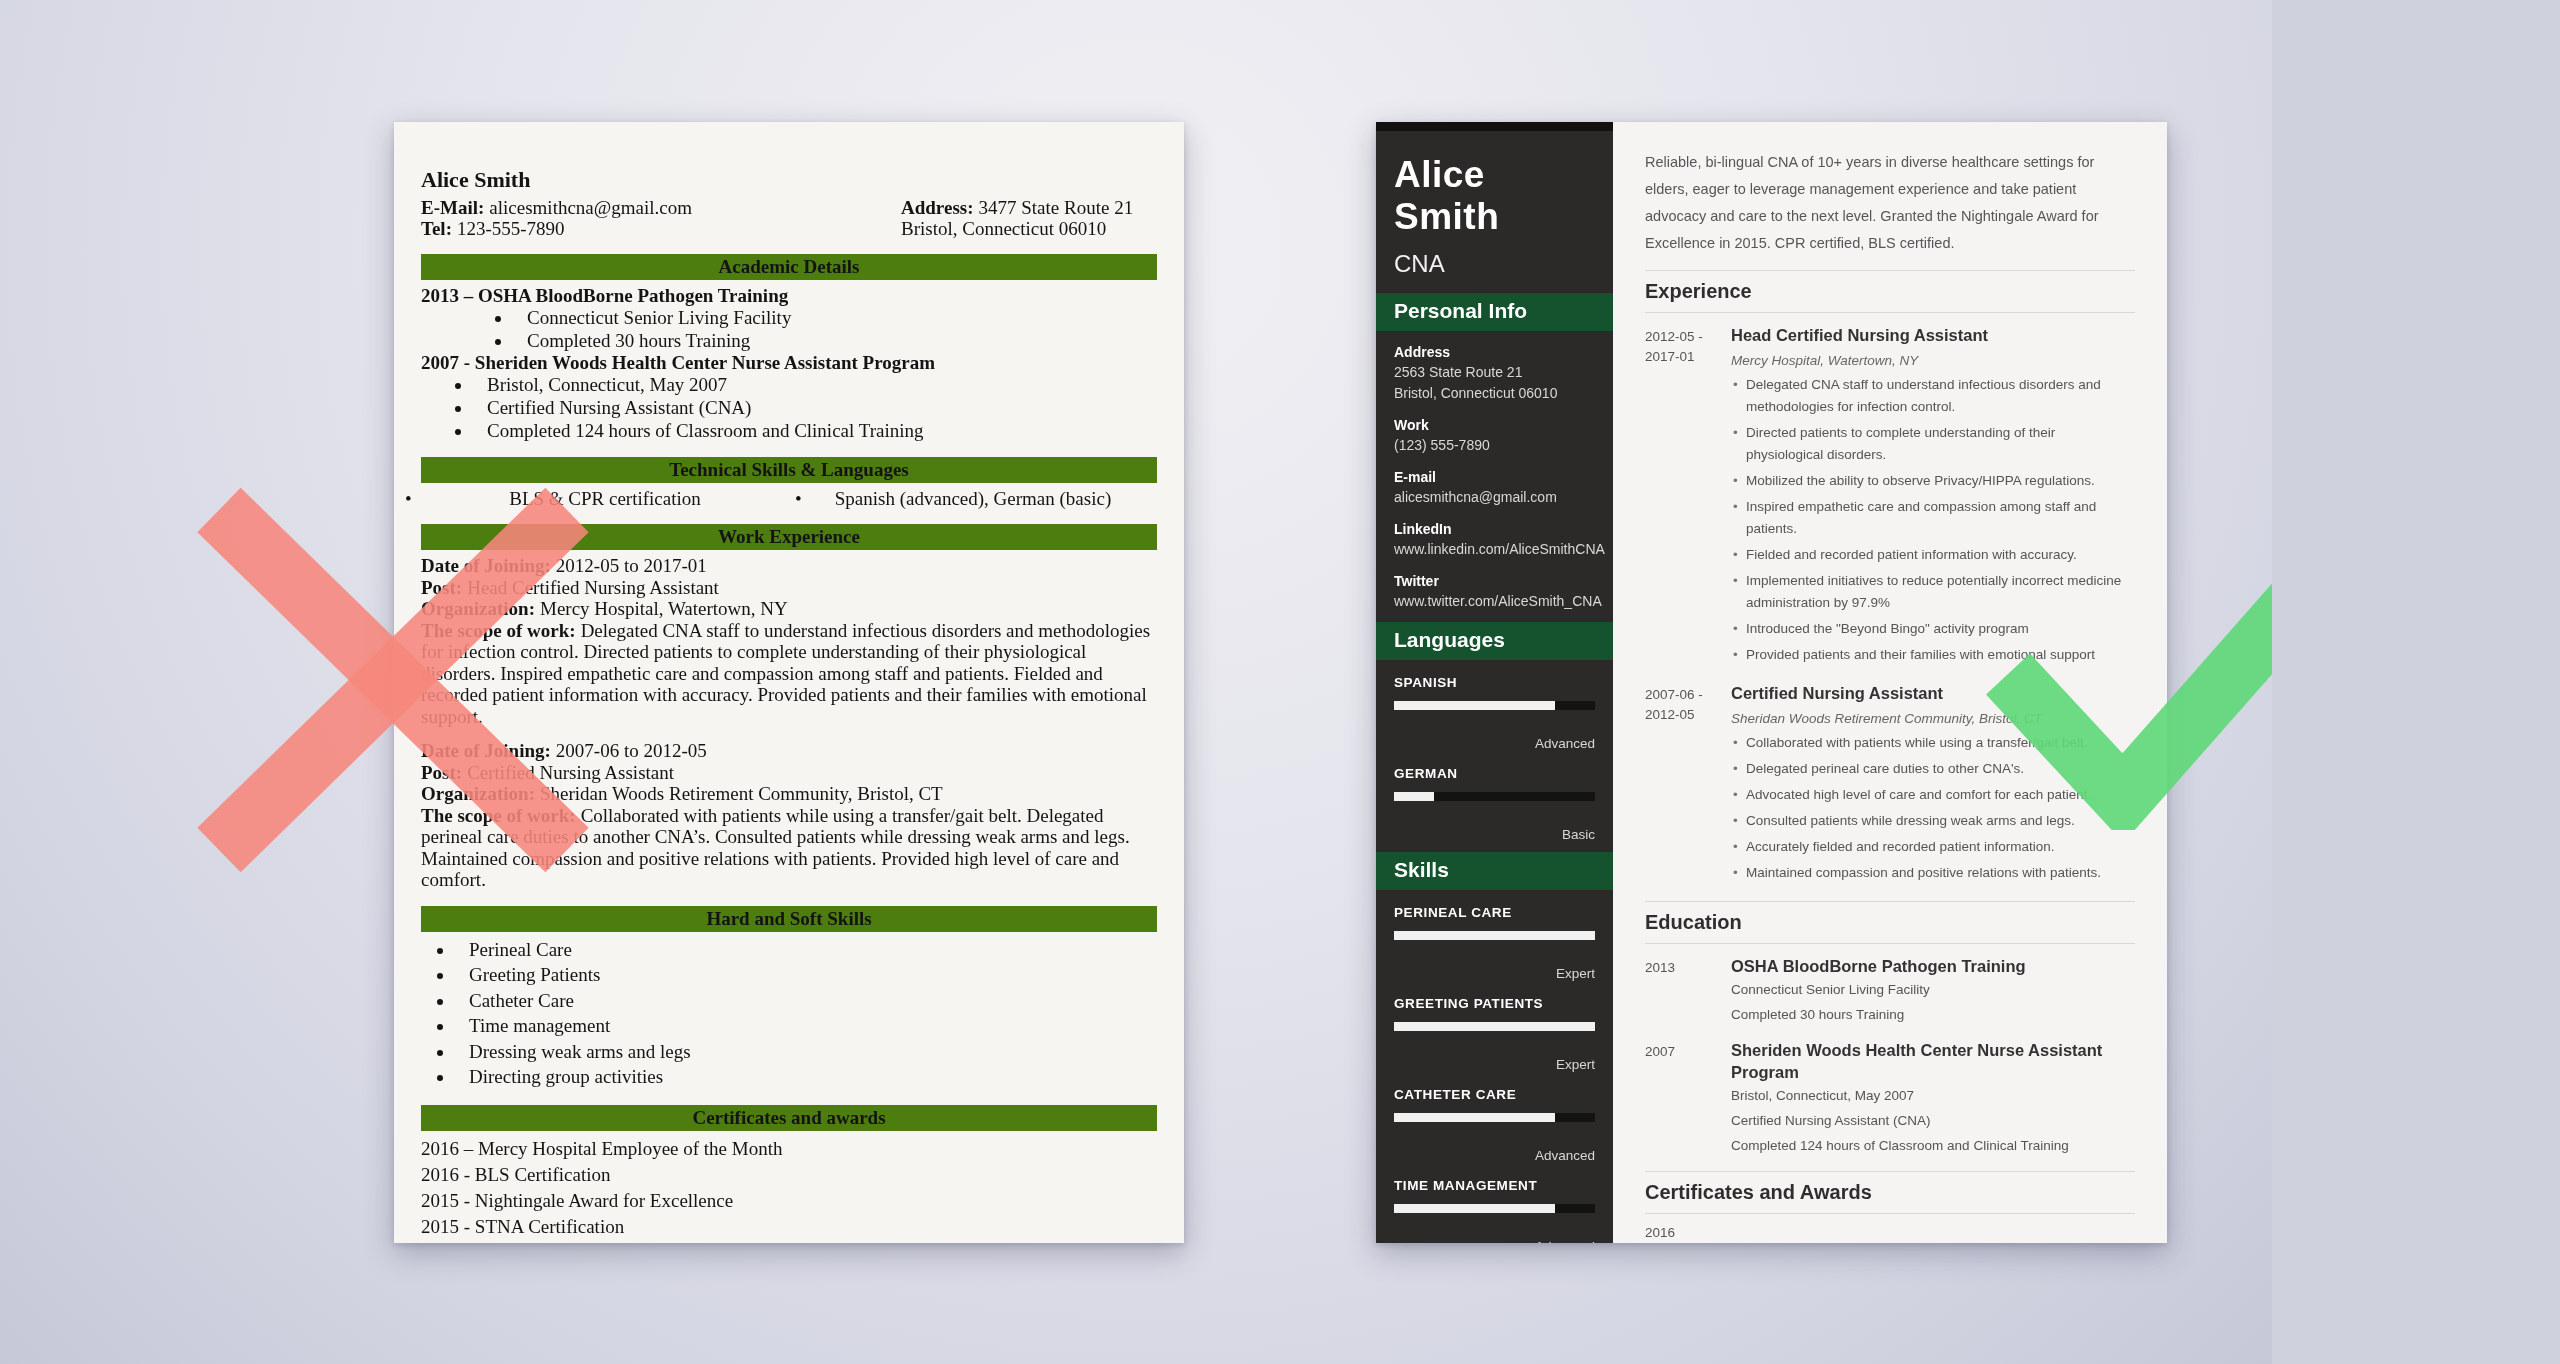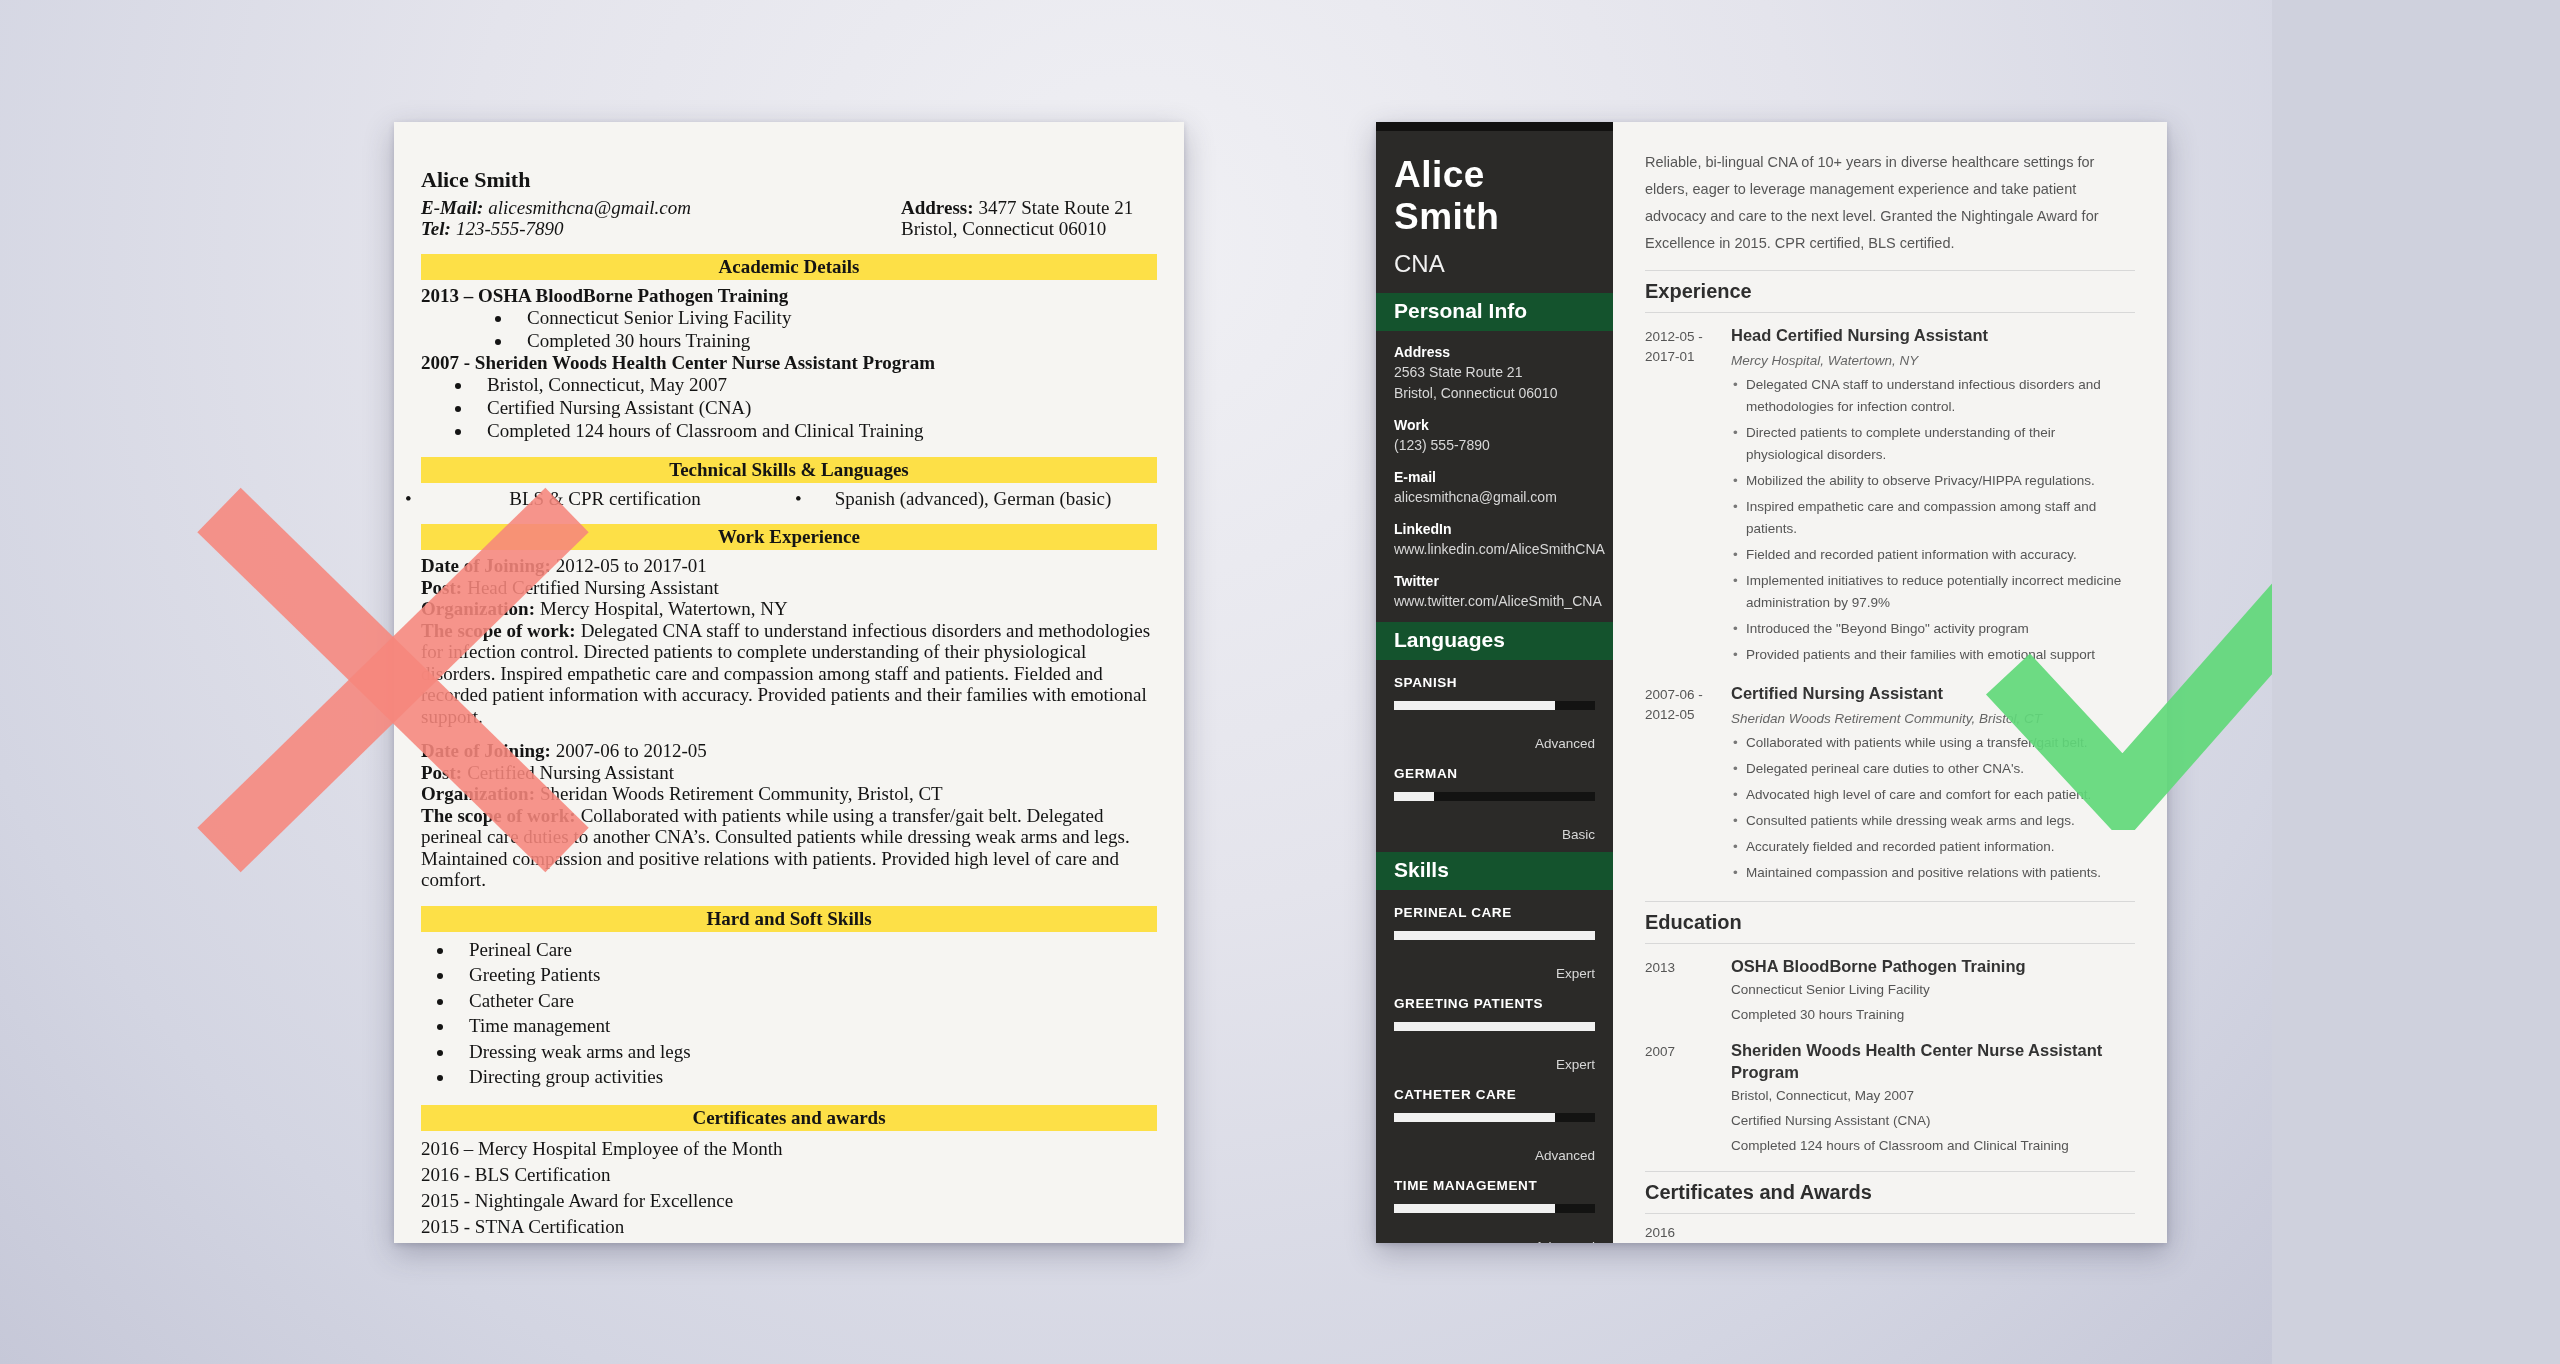--- a/index.html
+++ b/index.html
@@ -12,25 +12,25 @@
 
   
   .bad-page {
     position:absolute; left:394px; top:122px; width:790px; height:1121px;
     background:#f6f5f2; box-shadow:0 10px 28px rgba(50,50,75,.30), 0 2px 6px rgba(50,50,75,.18);
     padding:47px 27px 0 27px; font-family:"Liberation Serif", serif;
     font-size:19px; line-height:21px; color:#141414; overflow:hidden;
   }
   .bad-name { font-size:22px; font-weight:bold; margin-bottom:7px; }
   .bad-contact { display:flex; justify-content:space-between; }
-  .bad-contact .c-left { width:400px;font-style:italic; }
+  .bad-contact .c-left { width:400px; }
   .bad-contact .c-right { width:256px; }
   .lbl { font-weight:bold; margin-right:5px; }
   .bar-head {
-    background:#fde047; text-align:center; font-weight:bold;
+    background:#4d7c0f; text-align:center; font-weight:bold;
     padding:2px 0 3px 0; margin:15px 0 5px 0;
   }
   .acad-title { font-weight:bold; }
   ul.acad1 { list-style:disc; padding-left:92px; }
   ul.acad2 { list-style:disc; padding-left:52px; }
   ul.acad1 li, ul.acad2 li { padding-left:14px; line-height:23px; }
   .tech-row { display:flex; margin-top:2px; }
   .tech-item { flex:1; text-align:center; position:relative; }
   .tech-item::before { content:"\2022"; position:absolute; left:-16px; top:0; }
   .tech-item:last-child::before { left:6px; }

